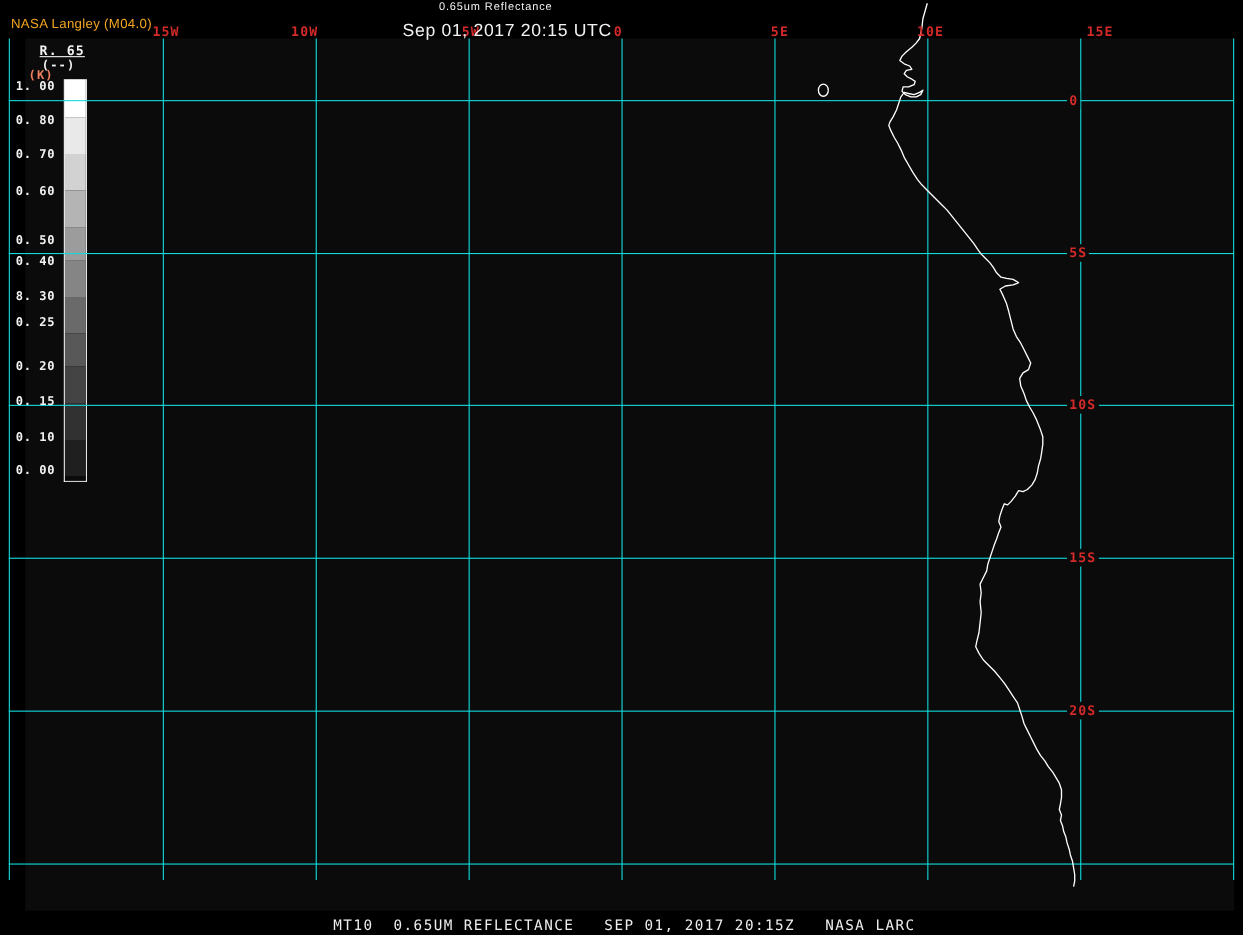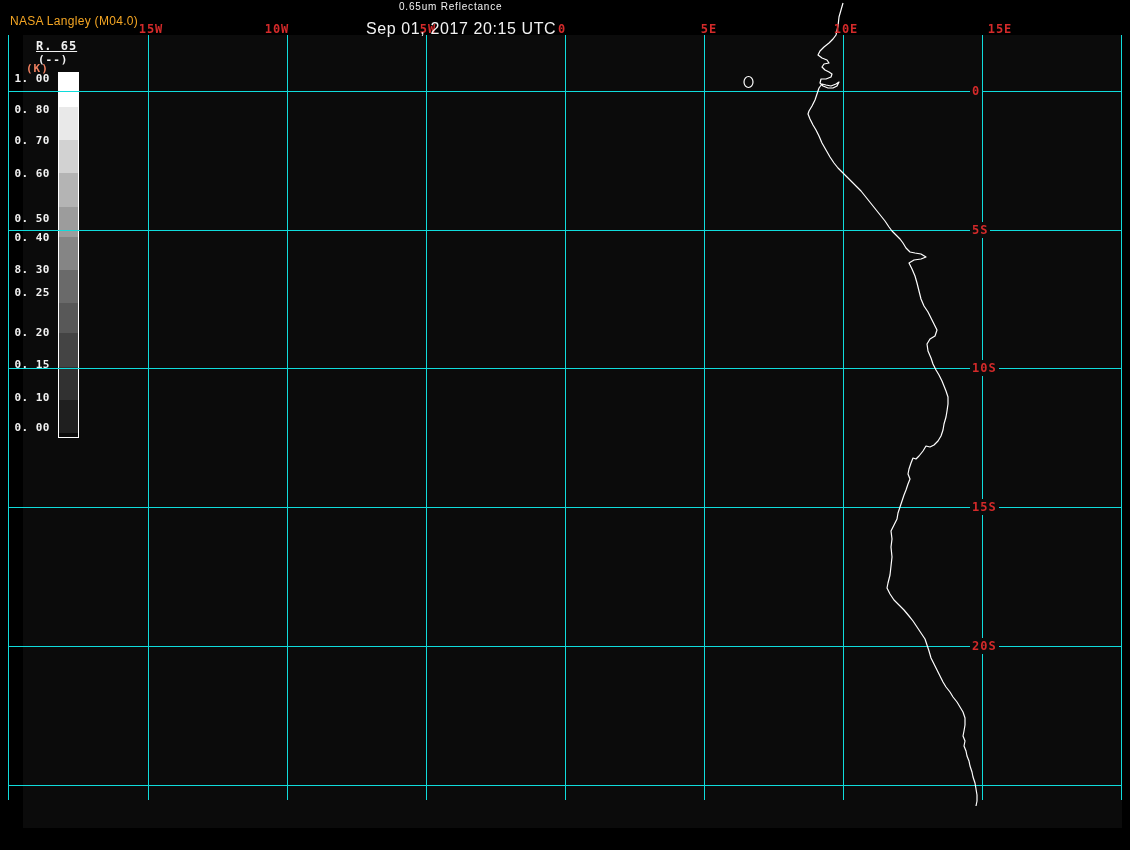--- a/index.html
+++ b/index.html
@@ -102,13 +102,14 @@
       <div class="cb-tick" style="top: 263px;">8. 30</div>
       <div class="cb-tick" style="top: 286px;">0. 25</div>
       <div class="cb-tick" style="top: 326px;">0. 20</div>
       <div class="cb-tick" style="top: 358px;">0. 15</div>
       <div class="cb-tick" style="top: 391px;">0. 10</div>
       <div class="cb-tick" style="top: 421px;">0. 00</div>
     </div>
   <div id="credit">NASA Langley (M04.0)</div>
   <div id="title1">0.65um Reflectance</div>
   <div id="title2">Sep 01, 2017 20:15 UTC</div>
+  <div id="footer">MT10  0.65UM REFLECTANCE   SEP 01, 2017 20:15Z   NASA LARC</div>
 </div>
 
 </body></html>

